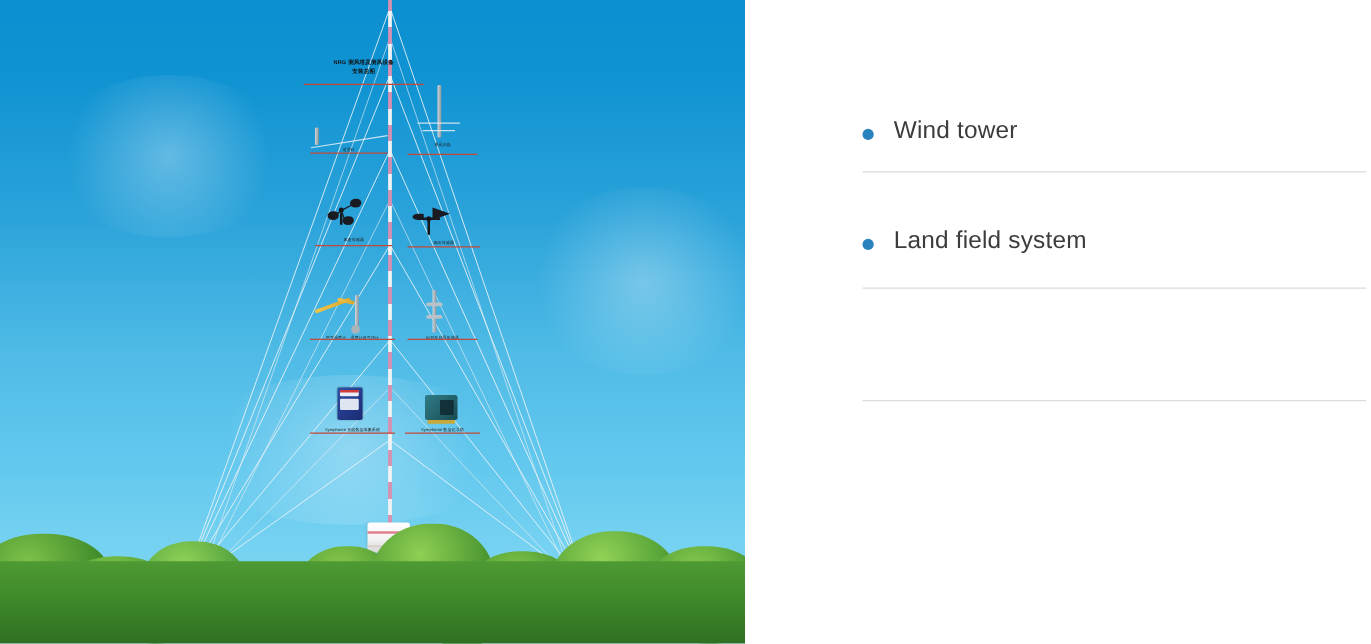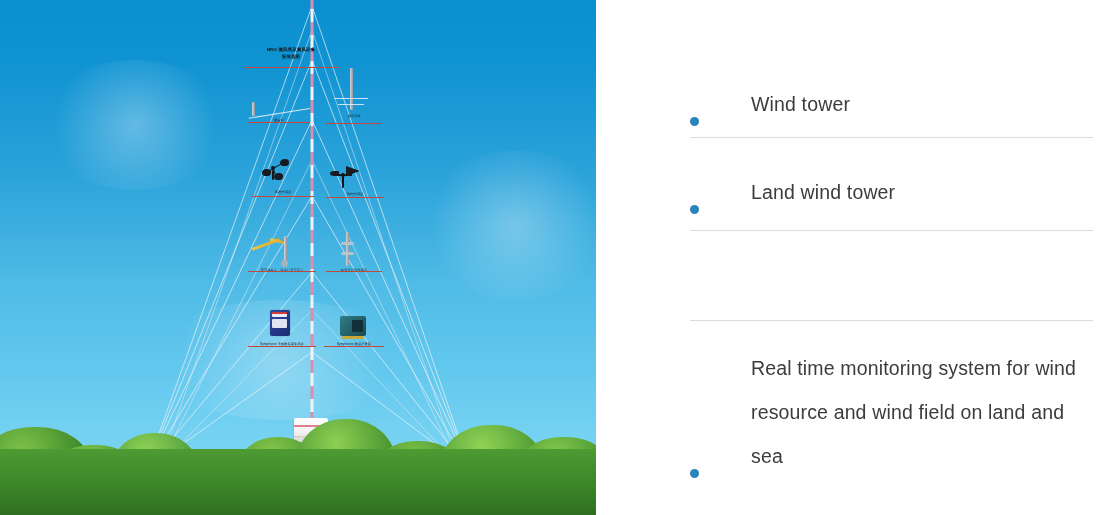--- a/index.html
+++ b/index.html
@@ -311,22 +311,21 @@
     left: 94px;       
     top: 0;
     width: 403px;     
     height: 100%;
   }
   .feature-item {
     position: absolute;
     left: 0;
     width: 100%;
     display: flex;
-    align-items: flex-end;
-    gap: 36px;
+    align-items: center;
   }
   .bullet {
     flex: 0 0 auto;
     width: 9px;
     height: 9px;
     border-radius: 50%;
     background: #2882bd;
     margin-top: 7px;
     margin-right: 16px;
   }
@@ -498,30 +497,23 @@
         <span class="bullet"></span>
         <span class="feature-text">
           <span>Wind tower</span>
         </span>
       </div>
       <div class="divider" style="top:137px;"></div>
 
       <div class="feature-item" style="top:170px;">
         <span class="bullet"></span>
         <span class="feature-text">
-          <span>Land wind tower</span>
+          <span>Land field system</span>
         </span>
       </div>
       <div class="divider" style="top:230px;"></div>
 
       <div class="divider" style="top:320px;"></div>
 
-      <div class="feature-item" style="top:346px;">
-        <span class="bullet"></span>
-        <span class="feature-text">
-          <span>Real time monitoring system for wind</span>
-          <span class="l2">resource and wind field on land and sea</span>
-        </span>
-      </div>
 
     </div>
   </div>
 </div>
 
 </body></html>

